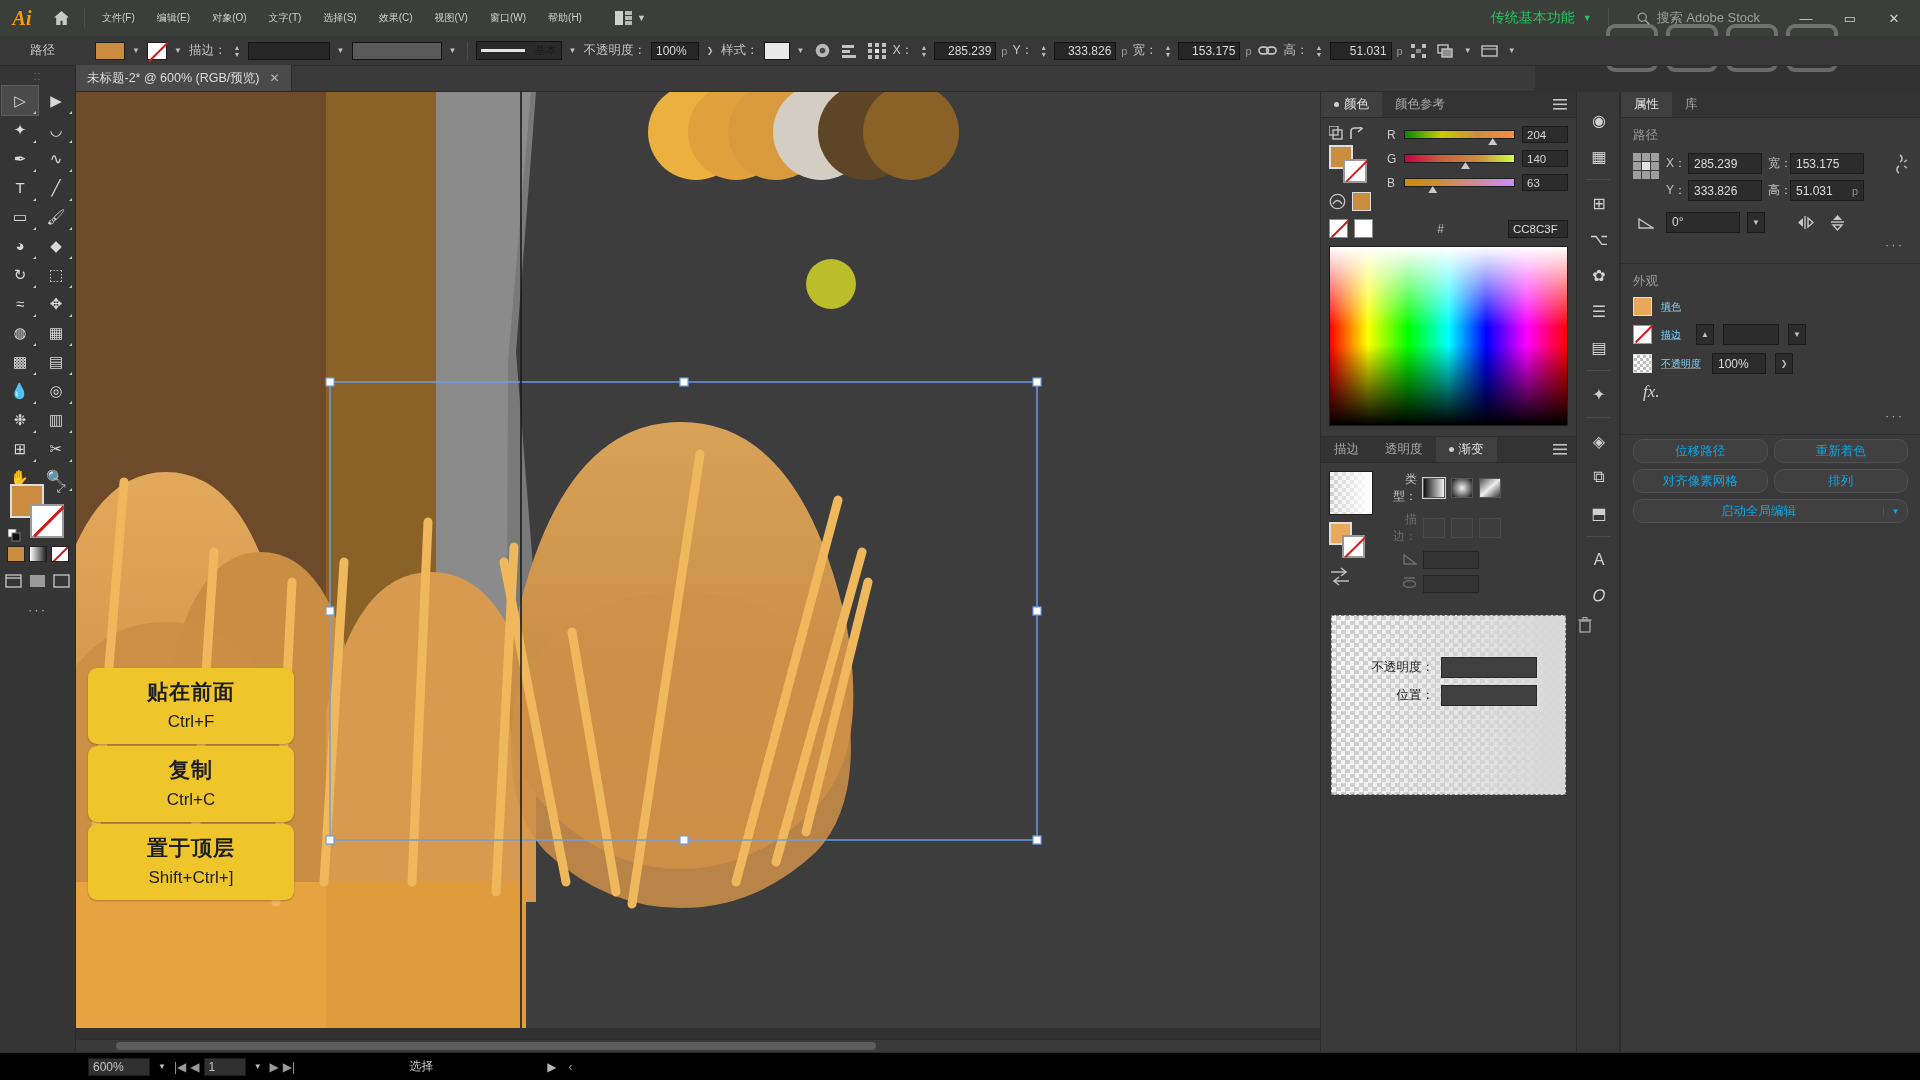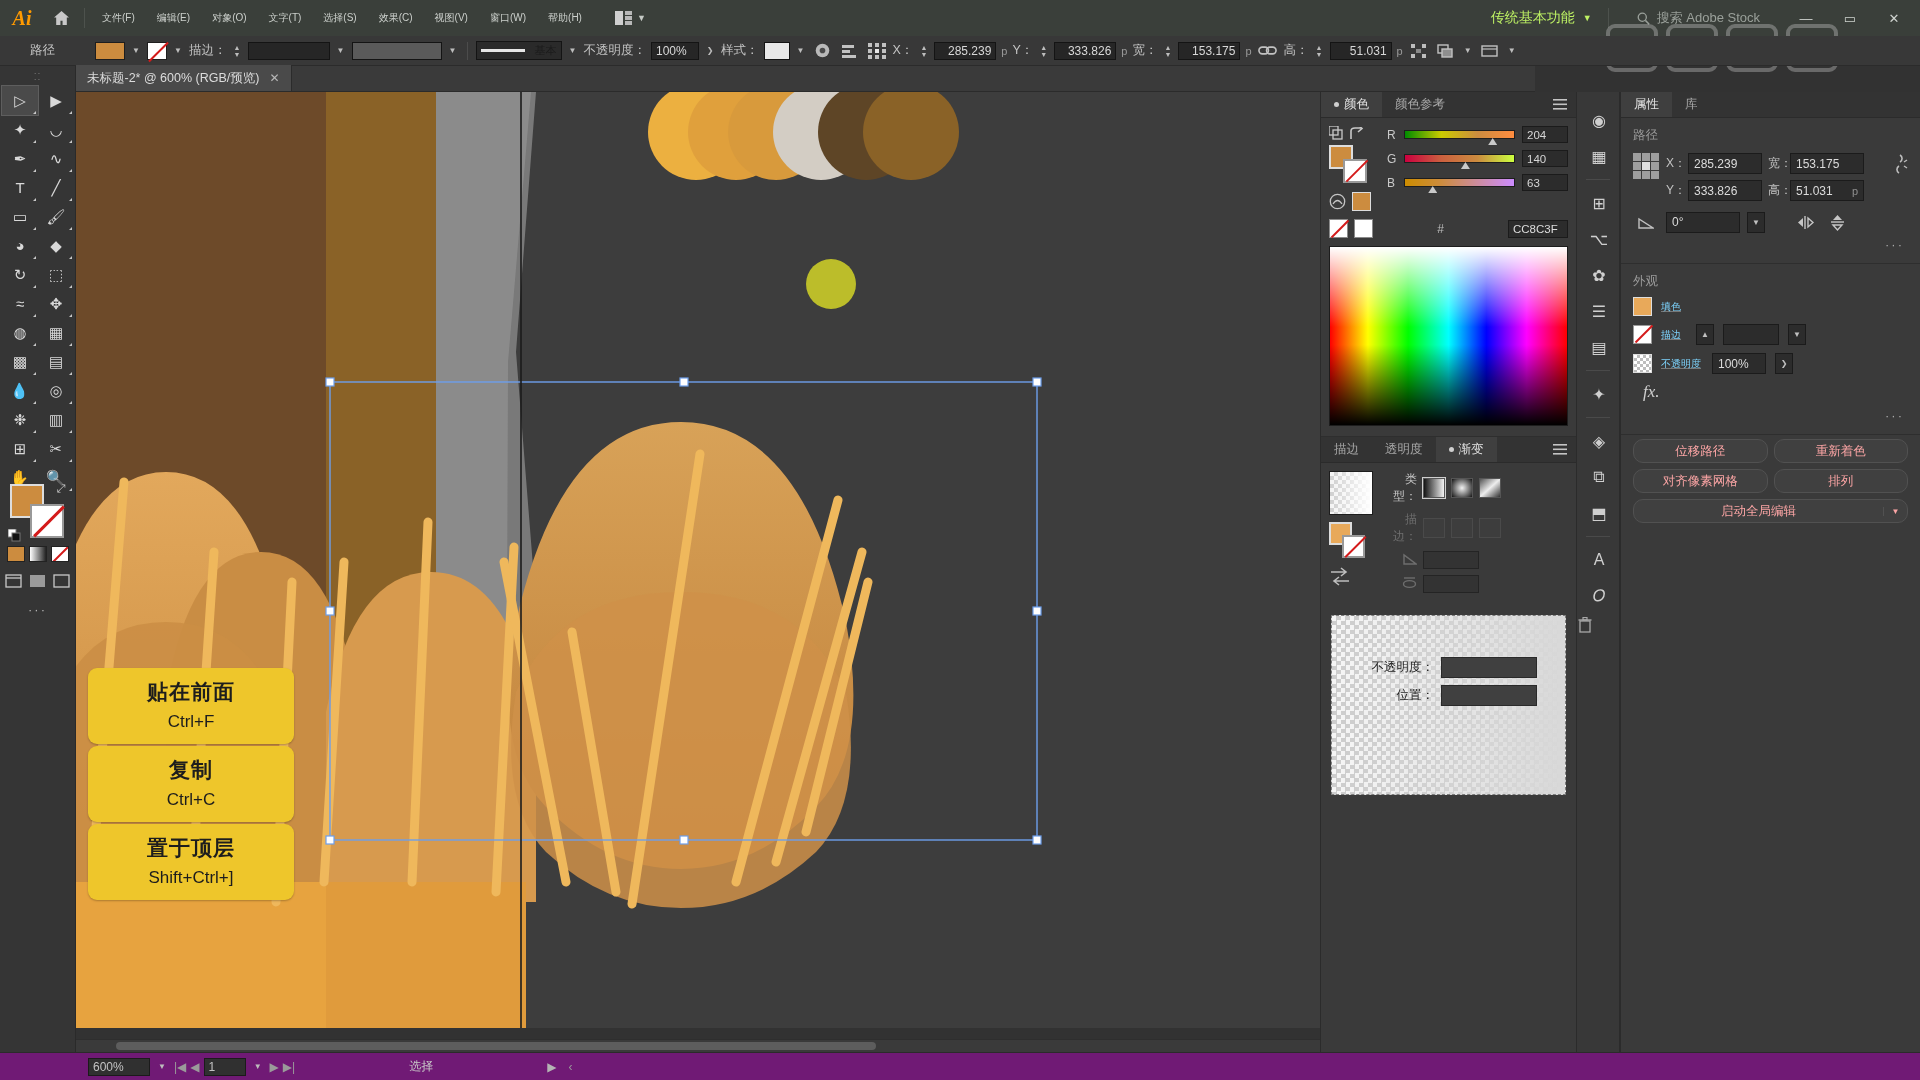--- a/index.html
+++ b/index.html
@@ -15,21 +15,21 @@
     color:#ff9a00; font-weight:bold; font-size:20px; font-style:italic;
     font-family:"Liberation Serif",serif; }
   .home-ico { width:34px; height:36px; display:flex; align-items:center; justify-content:center;
     color:#c8c8c8; }
   .mb-sep { width:1px; height:20px; background:#4d524d; margin:0 6px; }
   .menu-item { padding:0 11px; height:36px; line-height:36px; font-size:10px; color:#ccd0cc;
     cursor:default; white-space:nowrap; }
   .arrange-btn { display:flex; align-items:center; gap:5px; padding:0 8px; height:26px;
     margin-left:14px; color:#c5c9c5; }
   .menubar-right { margin-left:auto; display:flex; align-items:center; height:36px; padding-right:4px; }
-  .workspace-sel { display:flex; align-items:center; gap:8px; font-size:14px; color:#bef264;
+  .workspace-sel { display:flex; align-items:center; gap:8px; font-size:14px; color:#22c55e;
     padding:0 10px; }
   .search-box { display:flex; align-items:center; gap:7px; margin-left:12px; font-size:13px;
     color:#9aa09a; padding:0 10px; }
   .win-btns { display:flex; align-items:center; gap:0; margin-left:14px; }
   .win-btn { width:44px; height:36px; display:flex; align-items:center; justify-content:center;
     color:#cfd3cf; font-size:13px; }
 
   
   .ctrlbar { position:absolute; left:0; top:36px; width:1920px; height:30px;
     background:#383838; border-bottom:1px solid #2b2b2b; display:flex; align-items:center;
@@ -103,21 +103,21 @@
     background:#5d5d5d; border-radius:5px; }
 
   
   .callouts { position:absolute; left:88px; top:668px; width:206px; }
   .callout { background:#eec62b; border-radius:9px; padding:10px 8px 12px; text-align:center;
     margin-bottom:2px; box-shadow:0 1px 2px rgba(0,0,0,.25); color:#1d1d1d; }
   .callout .title { font-size:21px; font-weight:bold; letter-spacing:1px; margin-bottom:6px; }
   .callout .key { font-size:17px; }
 
   
-  .statusbar { position:absolute; left:0; bottom:0; width:1920px; height:28px; background:#701a75;
+  .statusbar { position:absolute; left:0; bottom:0; width:1920px; height:28px; background:#000000;
     border-top:1px solid #2b2b2b; display:flex; align-items:center; gap:4px; padding:0 8px;
     font-size:12px; color:#c3c3c3; }
   .sb-zoom { width:62px; height:18px; background:#303030; border:1px solid #1b1b1b;
     display:flex; align-items:center; padding:0 4px; }
   .sb-caret { width:16px; text-align:center; color:#bdbdbd; font-size:8px; }
   .sb-nav { display:flex; align-items:center; gap:3px; color:#9a9a9a; }
   .sb-page { width:42px; height:18px; background:#303030; border:1px solid #1b1b1b;
     display:flex; align-items:center; padding:0 4px; }
   .sb-tool { margin-left:110px; color:#c8c8c8; }
 
@@ -229,21 +229,21 @@
     color:#c6c6c6; }
   .app-row { display:flex; align-items:center; gap:9px; padding:4px 12px; }
   .app-sw { width:19px; height:19px; border:1px solid #ddd; background:#e8a95a; }
   .app-sw.stroke { background:#fff; border-color:#999; position:relative; }
   .app-sw.stroke:after { content:""; position:absolute; left:-2px; top:7px; width:24px; height:2px;
     background:#d41a1a; transform:rotate(-45deg); }
   .app-sw.opacity { background:repeating-conic-gradient(#bdbdbd 0% 25%,#fff 0% 50%) 0 0/6px 6px; }
   .app-lbl { font-size:10px; color:#7dd3fc; text-decoration:underline; text-decoration-color:#777; }
   .qa-grid { display:grid; grid-template-columns:1fr 1fr; gap:6px; padding:4px 12px; }
   .qa-btn { height:24px; background:#404040; border:1px solid #515151; border-radius:10px;
-    display:flex; align-items:center; justify-content:center; font-size:12.5px; color:#fca5a5; }
+    display:flex; align-items:center; justify-content:center; font-size:12.5px; color:#0ea5e9; }
   .qa-wide { grid-column:1 / span 2; display:flex; }
   .qa-wide .main { flex:1; display:flex; align-items:center; justify-content:center; }
   .qa-wide .car { width:24px; border-left:1px solid #515151; display:flex; align-items:center;
     justify-content:center; font-size:8px; }
   .dots { text-align:right; padding:2px 16px; color:#aaa; letter-spacing:2px; font-size:13px; }
   .pp-divider { height:1px; background:#2e2e2e; margin:9px 0 0; }
 
   
   .watermark { position:absolute; right:18px; top:2px; width:300px; height:76px;
     opacity:.30; pointer-events:none; }

